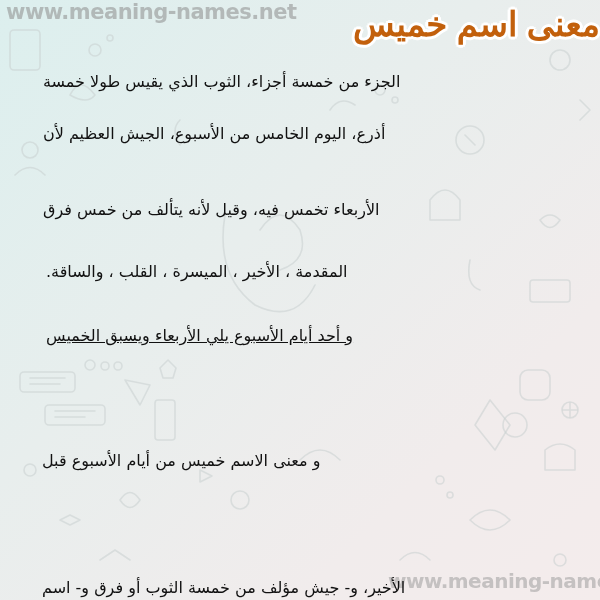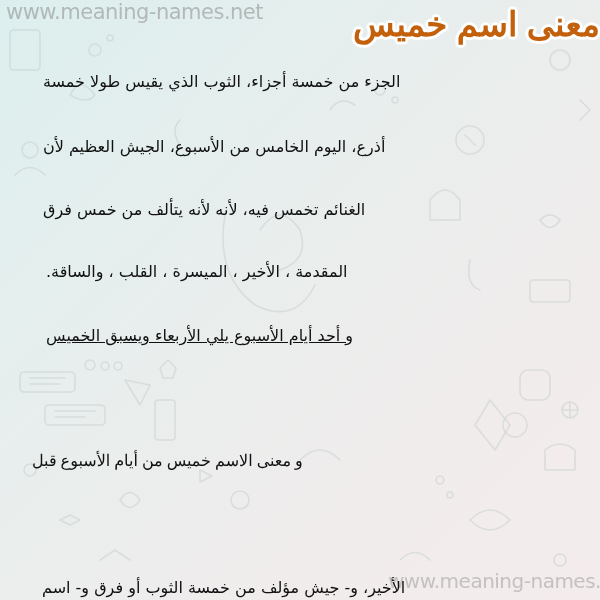--- a/index.html
+++ b/index.html
@@ -5,21 +5,21 @@
     html, body { margin: 0; padding: 0; }
     body {
       width: 600px; height: 600px; overflow: hidden; position: relative;
       background: linear-gradient(135deg, #dcefee 0%, #e8eeed 40%, #f1ecec 75%, #f4ecec 100%);
       font-family: "DejaVu Sans", sans-serif;
     }
     .doodles { position: absolute; inset: 0; z-index: 0; }
     .watermark {
       position: absolute; font-family: "DejaVu Sans", sans-serif;
       color: rgba(140,140,140,0.55); font-size: 21px; letter-spacing: -0.5px;
-      font-weight: 400; z-index: 1; white-space: nowrap;
+      font-weight: 700; z-index: 1; white-space: nowrap;
     }
     .wm-top { left: 6px; top: 0px; }
     .wm-bottom { left: 388px; top: 569px; font-size: 20px; color: rgba(150,150,150,0.5); }
     .title {
       position: absolute; left: 0; right: 0; top: 4px; 
       font-family: Liberation Sans, sans-serif; font-weight: bold; font-size: 34px;
       color: #c2600c; z-index: 3; direction: rtl;
       text-shadow:
         2px 0 0 #fff, -2px 0 0 #fff, 0 2px 0 #fff, 0 -2px 0 #fff,
         2px 2px 0 #fff, -2px -2px 0 #fff, 2px -2px 0 #fff, -2px 2px 0 #fff,
@@ -85,20 +85,20 @@
     <path d="M100 560 l15 -10 l15 10"></path>
     <circle cx="560" cy="560" r="6"></circle>
   </g>
 </svg>
 
 <div class="watermark wm-top">www.meaning-names.net</div>
 
 <div class="title">معنى اسم خميس</div>
 
 <div class="line" style="left:43px; top:72px;">الجزء من خمسة أجزاء، الثوب الذي يقيس طولا خمسة</div>
-<div class="line" style="left:43px; top:137px;text-align:right;">أذرع، اليوم الخامس من الأسبوع، الجيش العظيم لأن</div>
-<div class="line" style="left:43px; top:200px;">الغنائم تخمس فيه، لأنه لأنه يتألف من خمس فرق</div>
+<div class="line" style="left:43px; top:124px;text-align:right;">أذرع، اليوم الخامس من الأسبوع، الجيش العظيم لأن</div>
+<div class="line" style="left:43px; top:200px;">الأربعاء تخمس فيه، وقيل لأنه يتألف من خمس فرق</div>
 <div class="line" style="left:46px; top:262px;">المقدمة ، الأخير ، الميسرة ، القلب ، والساقة.</div>
 <div class="line" style="left:46px; top:326px;text-decoration:underline;">و أحد أيام الأسبوع يلي الأربعاء ويسبق الخميس</div>
-<div class="line" style="left:32px; top:451px;font-family:Liberation Serif, serif;">و معنى الاسم خميس  من أيام الأسبوع قبل</div>
+<div class="line" style="left:42px; top:451px;">و معنى الاسم خميس  من أيام الأسبوع قبل</div>
 <div class="line" style="left:42px; top:578px;">الأخير، و- جيش مؤلف من خمسة الثوب أو فرق و- اسم</div>
 
 <div class="watermark wm-bottom">www.meaning-names.net</div>
 
 </body></html>

